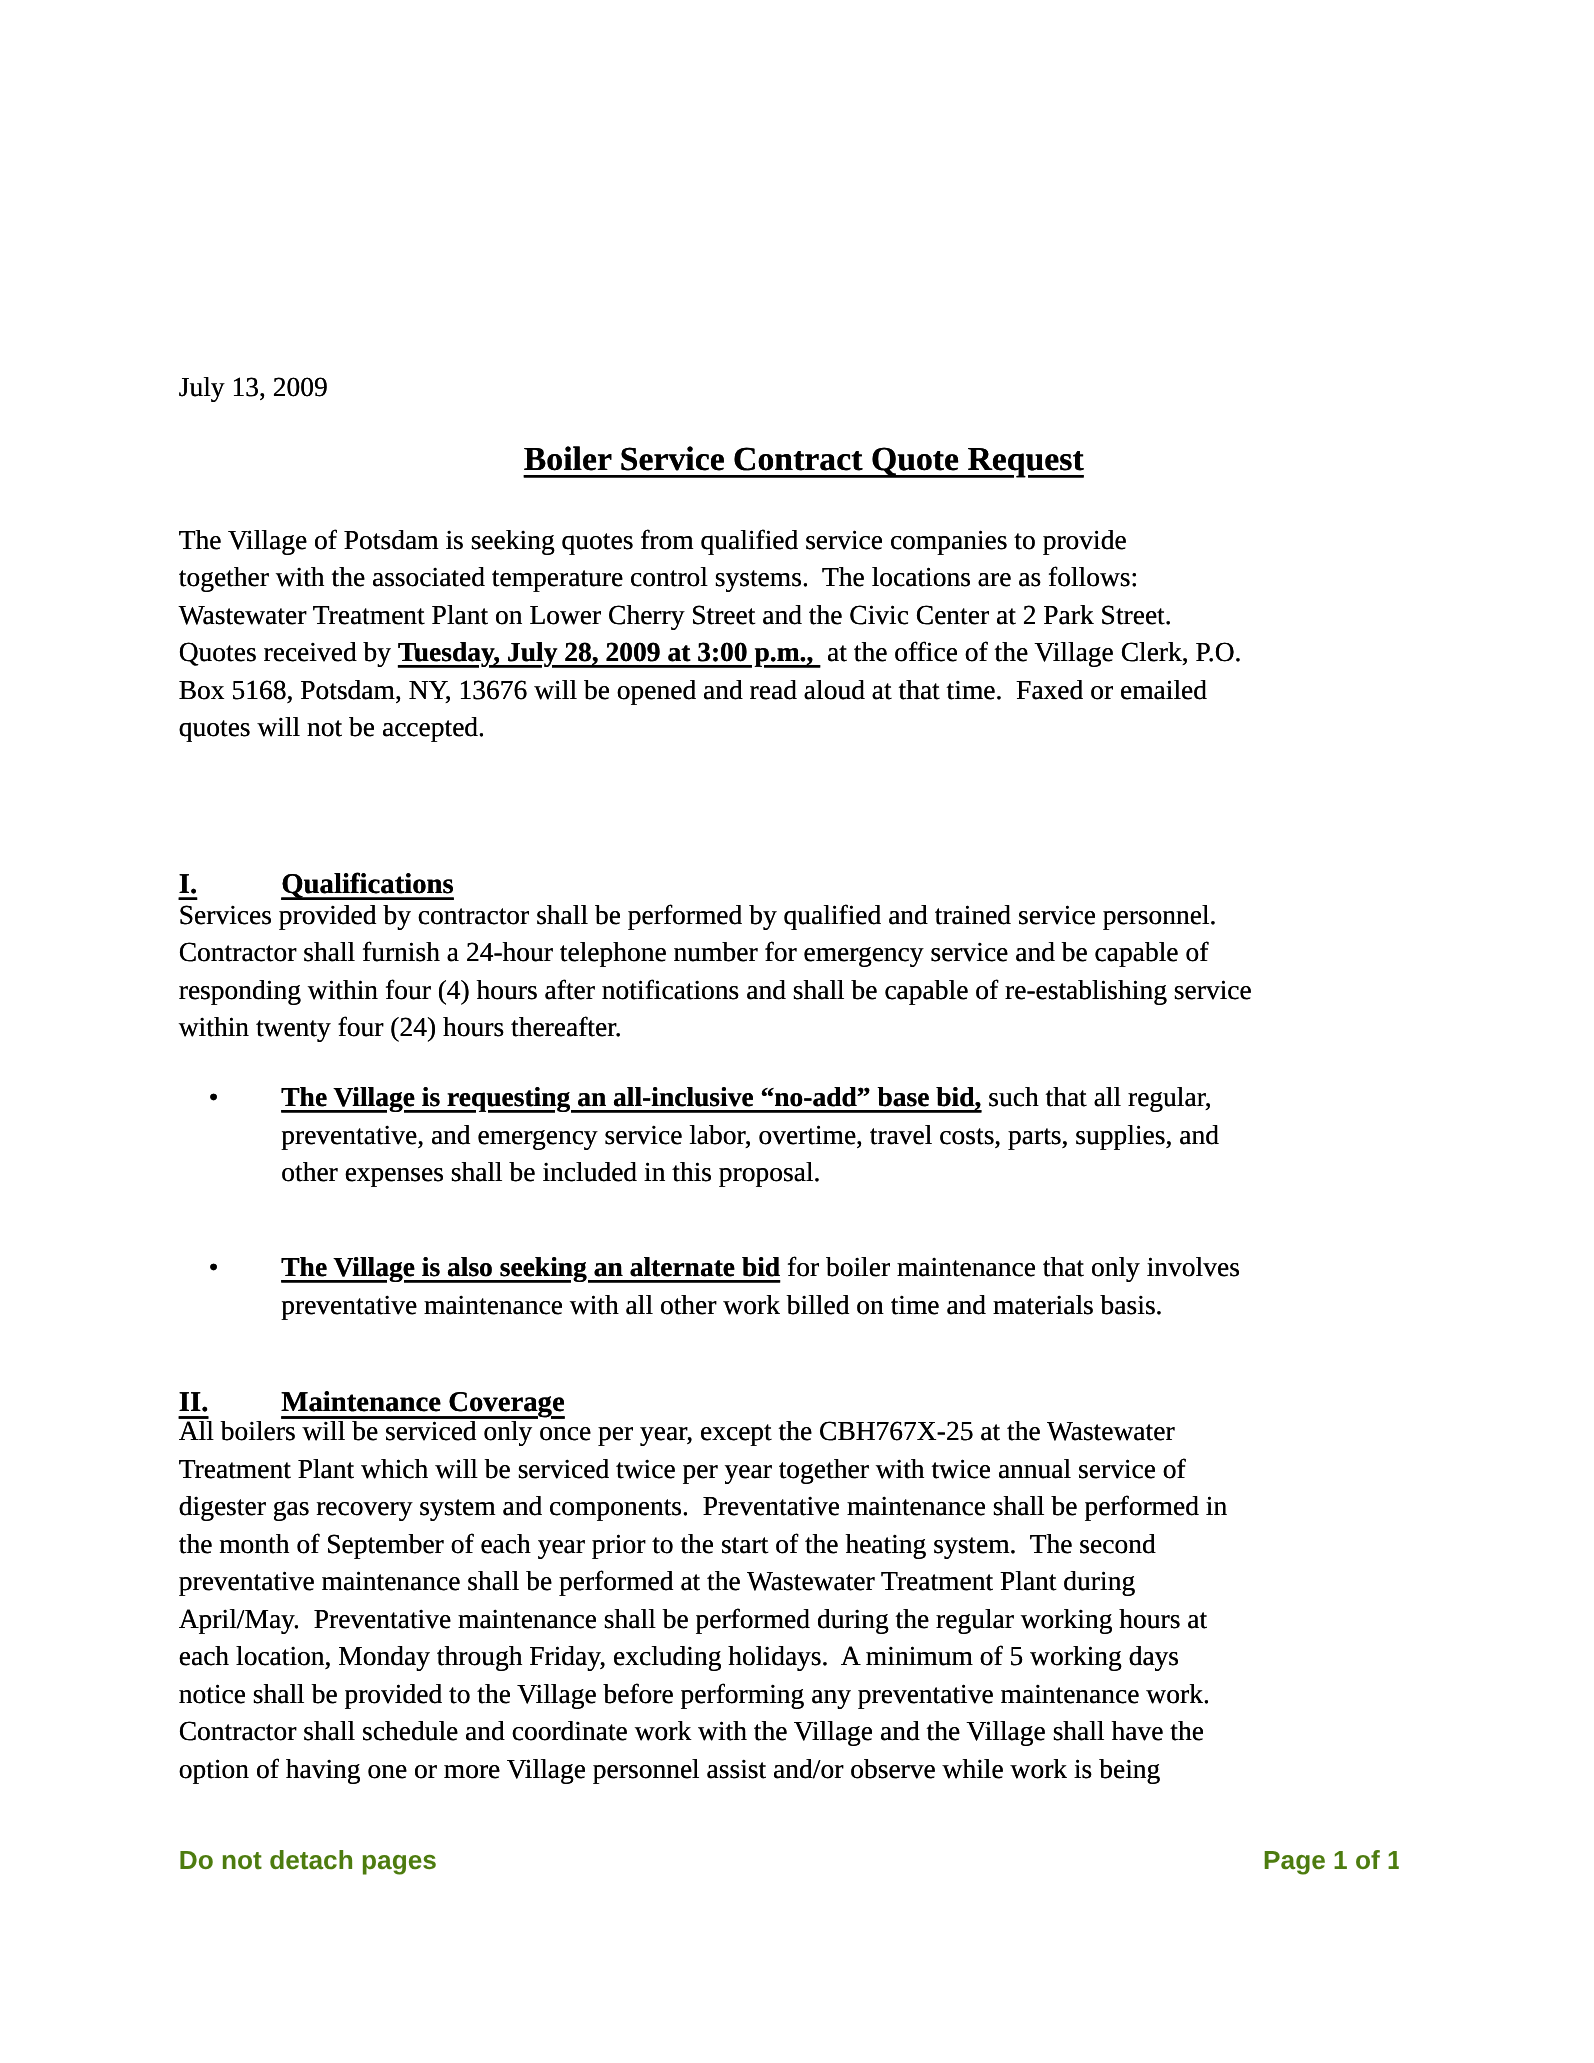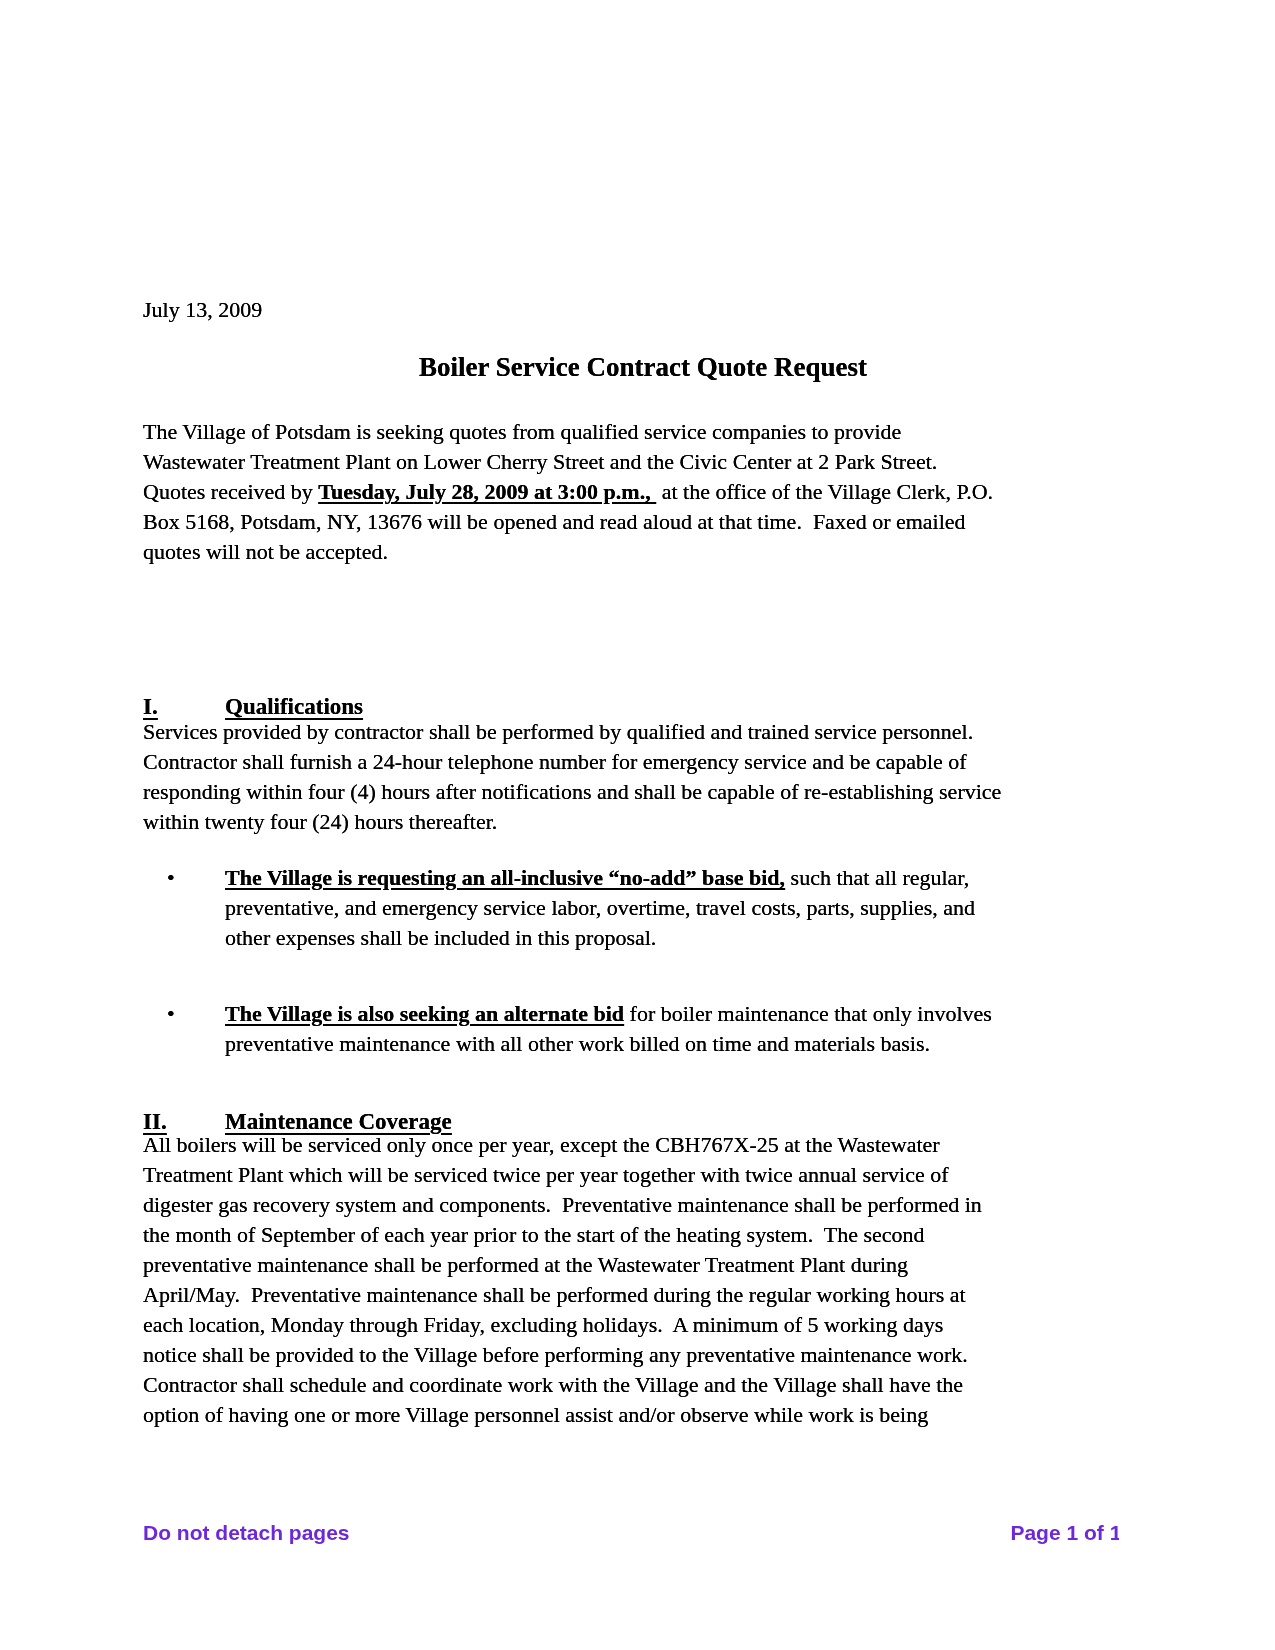--- a/index.html
+++ b/index.html
@@ -33,20 +33,21 @@
     text-underline-offset: 3px;
   }
   .date-block { top: 295px; }
   .title-block {
     top: 352px;
     text-align: center;
   }
   .title-text {
     font-size: 27px;
     font-weight: bold;
+    text-decoration: underline;
     text-decoration-thickness: 2px;
     text-underline-offset: 4px;
   }
   .para-intro { top: 417px; }
   .heading { font-weight: bold; font-size: 23px; margin-top: 36px; }
   .heading-1 { top: 656px; }
   .heading-2 { top: 1071px; }
   .num-cell { display: inline-block; width: 82px; }
   .ul {
     text-decoration: underline;
@@ -66,39 +67,39 @@
   .footer {
     position: absolute;
     top: 1477px;
     left: 143px;
     width: 990px;
     display: flex;
     justify-content: space-between;
     font-family: "Liberation Sans", sans-serif;
     font-weight: bold;
     font-size: 21px;
-    color: #6d28d9;
-    margin-top: 44px;
+    color: #4d7c0f;
   }
 </style>
 </head>
 <body>
 
 <div class="page">
 
   <div class="block date-block">
     <div class="line">July 13, 2009</div>
   </div>
 
   <div class="block title-block">
     <span class="title-text">Boiler Service Contract Quote Request</span>
   </div>
 
   <div class="block para-intro">
     <div class="line">The Village of Potsdam is seeking quotes from qualified service companies to provide</div>
+    <div class="line">together with the associated temperature control systems.  The locations are as follows:</div>
     <div class="line">Wastewater Treatment Plant on Lower Cherry Street and the Civic Center at 2 Park Street.</div>
     <div class="line"><span>Quotes received by </span><span class="b-ul">Tuesday, July 28, 2009 at 3:00 p.m., </span><span> at the office of the Village Clerk, P.O.</span></div>
     <div class="line">Box 5168, Potsdam, NY, 13676 will be opened and read aloud at that time.  Faxed or emailed</div>
     <div class="line">quotes will not be accepted.</div>
   </div>
 
   <div class="block heading heading-1">
     <div class="line"><span class="num-cell"><span class="ul">I.</span></span><span class="ul">Qualifications</span></div>
   </div>
 

